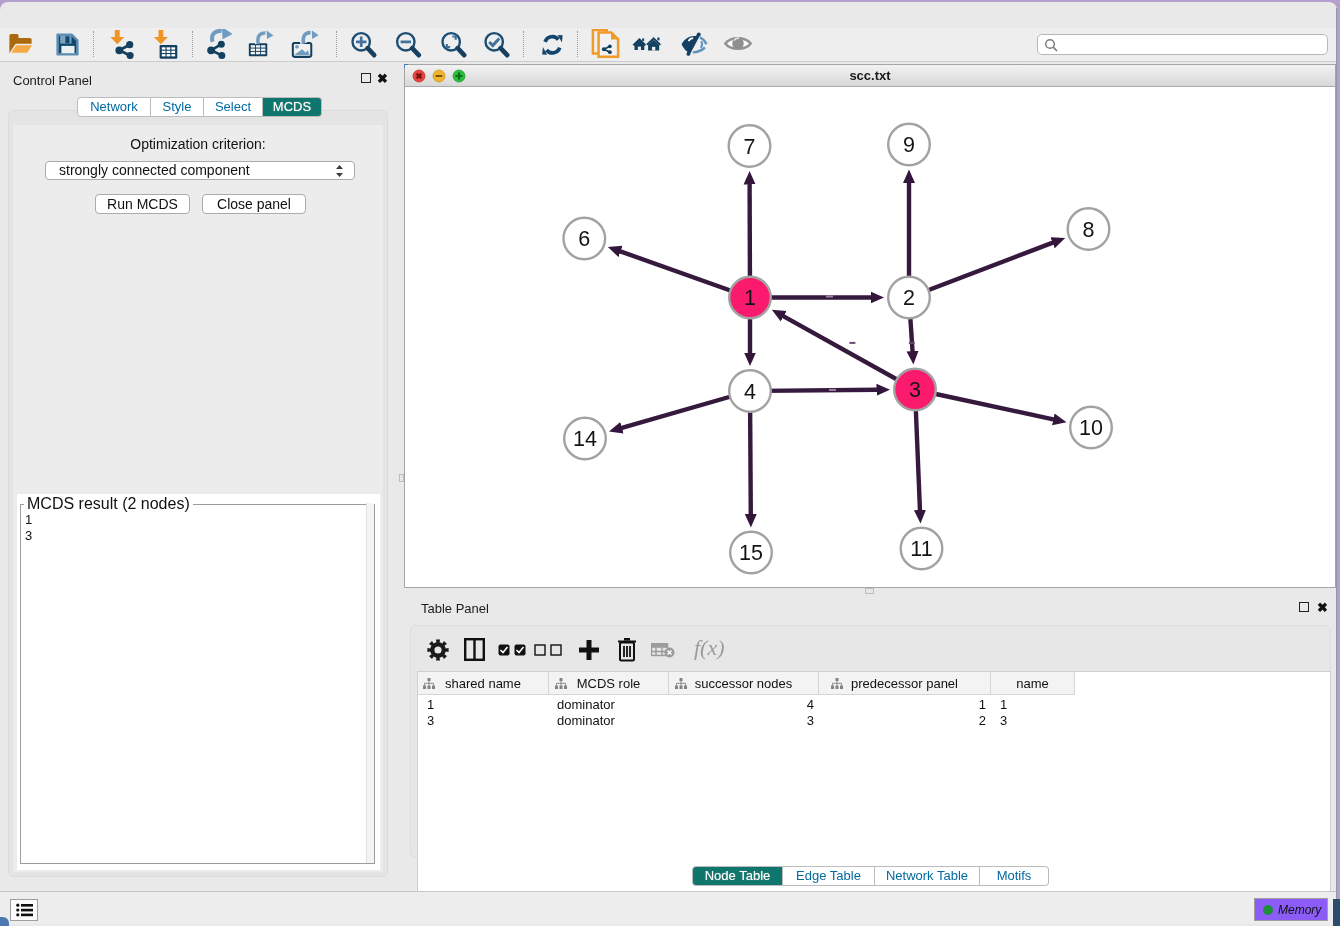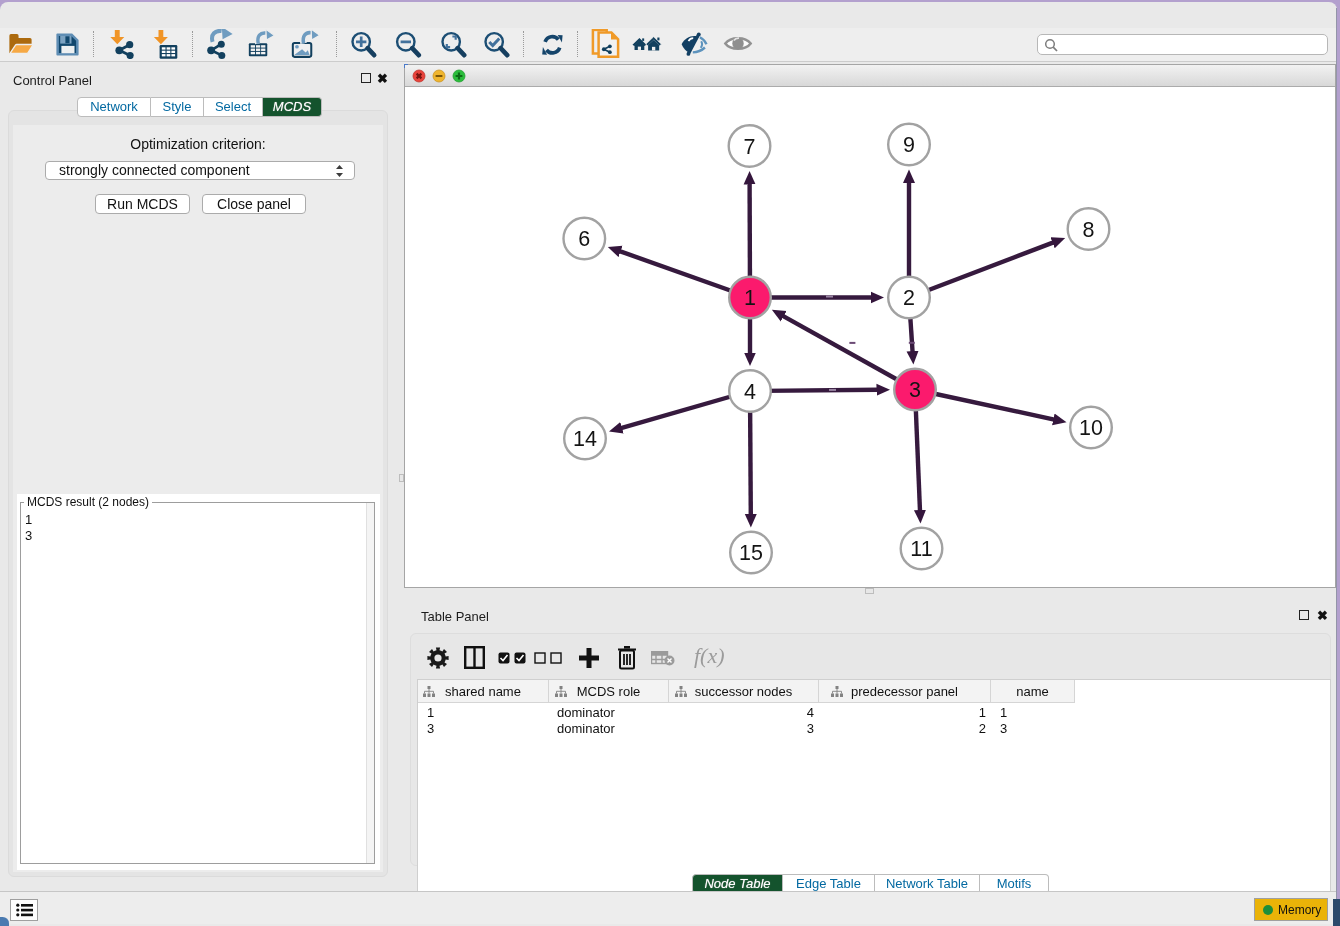--- a/index.html
+++ b/index.html
@@ -16,49 +16,49 @@
 #searchbox { position:absolute; left:1037px; top:6px; width:291px; height:21px; background:#fff; border:1px solid #b7b7b7; border-radius:5px; }
 
 #cpanel { position:absolute; left:0; top:60px; width:396px; height:829px; background:#e9e9e9; }
 #cpanel-head { position:absolute; left:13px; top:11px; font-size:13px; color:#1c1c1c; }
 .wbtn-sq { position:absolute; top:11px; width:10px; height:10px; border:1.5px solid #222; }
 .wbtn-x { position:absolute; top:9px; font-size:13px; font-weight:bold; color:#111; }
 .tabs { position:absolute; display:flex; font-size:13px; }
 .tab { background:#fff; border:1px solid #bcbcbc; border-left:none; padding:1px 0 2px 0; line-height:15px; color:#0369a1; text-align:center; }
 .tab.first { border-left:1px solid #bcbcbc; border-radius:4px 0 0 4px; }
 .tab.last { border-radius:0 4px 4px 0; }
-.tab.sel { background:#14532d; color:#fdfdfd; text-shadow:0 0 1px #bbb;font-style:italic; }
+.tab.sel { background:#0f766e; color:#fdfdfd; text-shadow:0 0 1px #bbb; }
 #cp-tabs { left:77px; top:35px; }
 #cp-content { position:absolute; left:8px; top:48px; width:380px; height:767px; background:#e4e4e4; border:1px solid #dbdbdb; border-radius:6px; }
 #opt-label { position:absolute; top:25px; width:100%; text-align:center; font-size:14px; color:#111; }
 #dropdown { position:absolute; left:36px; top:50px; width:310px; height:19px; background:#fff; border:1px solid #ababab; border-radius:4px; font-size:14px; color:#111; line-height:17px; padding-left:13px; }
 .btn { position:absolute; top:83px; height:20px; background:#fff; border:1px solid #ababab; border-radius:4px; font-size:14px; color:#111; text-align:center; line-height:18px; }
 #resultbox { position:absolute; left:8px; top:383px; width:363px; height:376px; background:#fff; }
 #fieldset { position:absolute; left:3px; top:1px; right:5px; bottom:6px; border:1px solid #9d9d9d; }
-#fieldset legend { font-size:12px; color:#111; margin-left:3px; padding:0 3px; }
+#fieldset legend { font-size:16px; color:#111; margin-left:3px; padding:0 3px; }
 .ln { position:absolute; font-size:13px; color:#111; left:8px; }
 #res-scroll { position:absolute; right:6px; top:9px; width:8px; bottom:7px; background:#f4f4f4; border-left:1px solid #e0e0e0; }
 
 #netwin { position:absolute; left:404px; top:62px; width:932px; height:524px; border:1px solid #a5a5a5; background:#fff; }
 #net-titlebar { position:absolute; left:0; top:0; width:100%; height:22px; background:linear-gradient(#f2f2f2,#d8d8d8); border-bottom:1px solid #ababab; }
 #net-title { position:absolute; top:3px; width:100%; text-align:center; font-size:13px; font-weight:bold; color:#1a1a1a; }
 #graph { position:absolute; left:0; top:22px; }
 
-#tpanel { position:absolute; left:404px; top:594px; width:933px; height:295px; background:#e9e9e9;margin-top:8px; }
+#tpanel { position:absolute; left:404px; top:594px; width:933px; height:295px; background:#e9e9e9; }
 #tpanel-head { position:absolute; left:17px; top:5px; font-size:13px; color:#1c1c1c; }
 #tp-content { position:absolute; left:6px; top:29px; width:921px; height:233px; background:#e7e7e7; border:1px solid #dddddd; border-radius:6px; }
 #ttable { position:absolute; left:13px; top:75px; width:914px; height:224px; background:#fff; border:1px solid #cfcfcf; font-size:13px; }
 .thead { position:absolute; top:0; height:23px; background:#f3f3f3; border-right:1px solid #d5d5d5; border-bottom:1px solid #d5d5d5; text-align:center; line-height:23px; color:#111; font-size:13px; }
 .tcell { position:absolute; font-size:13px; color:#111; line-height:16px; }
 .hicon { position:absolute; top:6px; width:12px; height:11px; }
 #tp-tabs { left:288px; top:270px; }
 
 #statusbar { position:absolute; left:0; top:889px; width:100%; height:33px; background:#ededed; border-top:1px solid #c6c6c6; }
 #listbtn { position:absolute; left:10px; top:7px; width:28px; height:22px; background:#fdfdfd; border:1px solid #9f9f9f; }
-#membtn { position:absolute; left:1254px; top:6px; width:74px; height:23px; background:#eab308; border:1px solid #9f9f9f; font-size:12px; color:#111; }
+#membtn { position:absolute; left:1254px; top:6px; width:74px; height:23px; background:#8b5cf6; border:1px solid #9f9f9f; font-size:12px; color:#111;font-style:italic; }
 .grip { position:absolute; background:#e7e7e7; border:1px solid #bdbdbd; }
 #rstrip { position:absolute; right:0; top:0; width:3px; height:926px; background:#b3a0ce; }
 </style></head>
 <body>
 <svg width="0" height="0" style="position:absolute;">
     <defs>
 <g id="orgch" fill="#828282">
         <rect x="4.5" y="0" width="3" height="3"></rect>
         <rect x="0" y="7.5" width="3" height="3.5"></rect>
         <rect x="4.5" y="7.5" width="3" height="3.5"></rect>
@@ -241,20 +241,21 @@
       <div style="position:absolute;left:-1px;top:-1px;width:4px;height:4px;border-left:1.5px solid #4a79c8;border-top:1.5px solid #4a79c8;z-index:5;"></div>
     <div id="net-titlebar">
       <svg style="position:absolute;left:7px;top:4px;" width="54" height="14" viewBox="0 0 54 14">
           <circle cx="7" cy="7" r="6" fill="#e8433c" stroke="#c03931" stroke-width="0.8"></circle>
           <path d="M4.6 4.6 L9.4 9.4 M9.4 4.6 L4.6 9.4" stroke="#771511" stroke-width="2.2"></path>
           <circle cx="27" cy="7" r="6" fill="#efb52e" stroke="#cc9624" stroke-width="0.8"></circle>
           <path d="M3.6 7 H10.4" transform="translate(20,0)" stroke="#7a5608" stroke-width="2.2"></path>
           <circle cx="47" cy="7" r="6" fill="#2bbd3c" stroke="#25a034" stroke-width="0.8"></circle>
           <path d="M43.6 7 H50.4 M47 3.6 V10.4" stroke="#0b6b16" stroke-width="2.2"></path>
         </svg>
+      <div id="net-title">scc.txt</div>
     </div>
     <svg id="graph" width="930" height="501" viewBox="0 0 930 501">
         <defs>
           <marker id="ah" markerWidth="15" markerHeight="13" refX="1" refY="6.5" orient="auto" markerUnits="userSpaceOnUse">
             <path d="M0,0.5 L13.5,6.5 L0,12.5 Z" fill="#34163c"></path>
           </marker>
         </defs>
 <g stroke="#361a3e" stroke-width="4.4">
 <line x1="345.0" y1="210.5" x2="344.6" y2="96.5" marker-end="url(#ah)"></line>
 <line x1="345.0" y1="210.5" x2="214.6" y2="164.1" marker-end="url(#ah)"></line>

